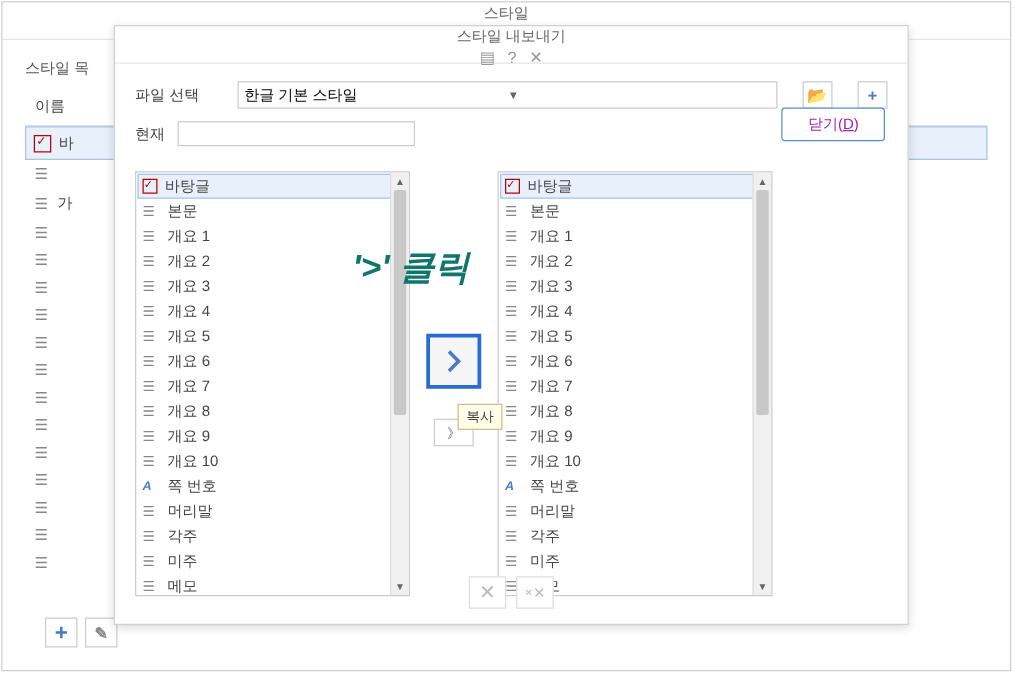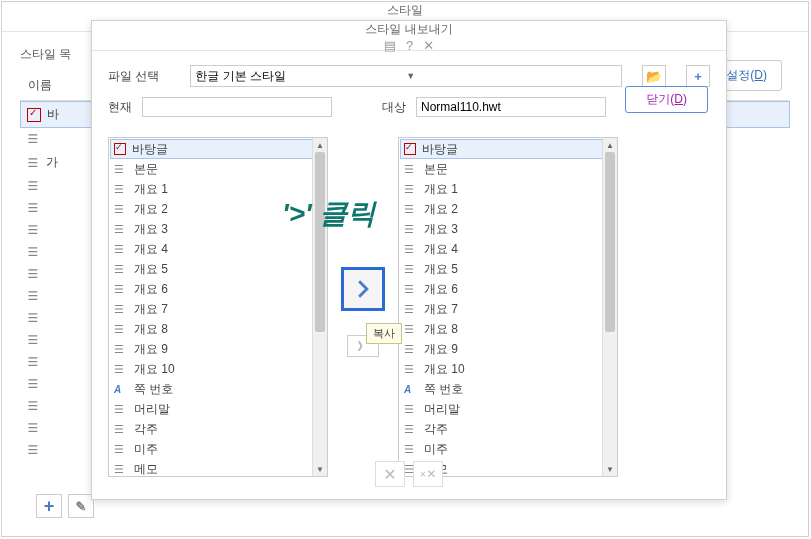--- a/index.html
+++ b/index.html
@@ -148,23 +148,20 @@
         <div class="bg-list-row">
           <span class="icon-para">☰</span>
           <span></span>
         </div>
         <div class="bg-list-row">
           <span class="icon-para">☰</span>
           <span></span>
         </div>
       </div>
   </div>
-  <button class="btn-settings">
-    <span>설정</span>(<u>D</u>)
-  </button>
   <div class="bg-plus-row">
     <div class="pbtn">+</div>
     <div class="pbtn" style="font-size:13px;color:#888;">✎</div>
   </div>
 </div>
 
 <div class="window fg-window">
   <div class="titlebar">
     <span class="title-text">스타일 내보내기</span>
     <div class="title-icons">
@@ -182,24 +179,20 @@
       </div>
       <div class="iconbtn">📂</div>
       <div class="iconbtn plus-btn">+</div>
     </div>
 
     <div class="list-header-row">
       <div class="list-header lh1">
         <span class="lbl">현재</span>
         <input type="text" value="" style="">
       </div>
-      <div class="list-header lh2" style="margin-left:10px;">
-        <span class="lbl">대상</span>
-        <input type="text" value="Normal110.hwt" style="">
-      </div>
     </div>
 
     <div class="lists-row">
       <div class="listbox">
         <div class="listbox-inner" id="left-list">
             <div class="list-item sel">
               <span class="ic-check"></span>
               <span>바탕글</span>
             </div>
             <div class="list-item">

